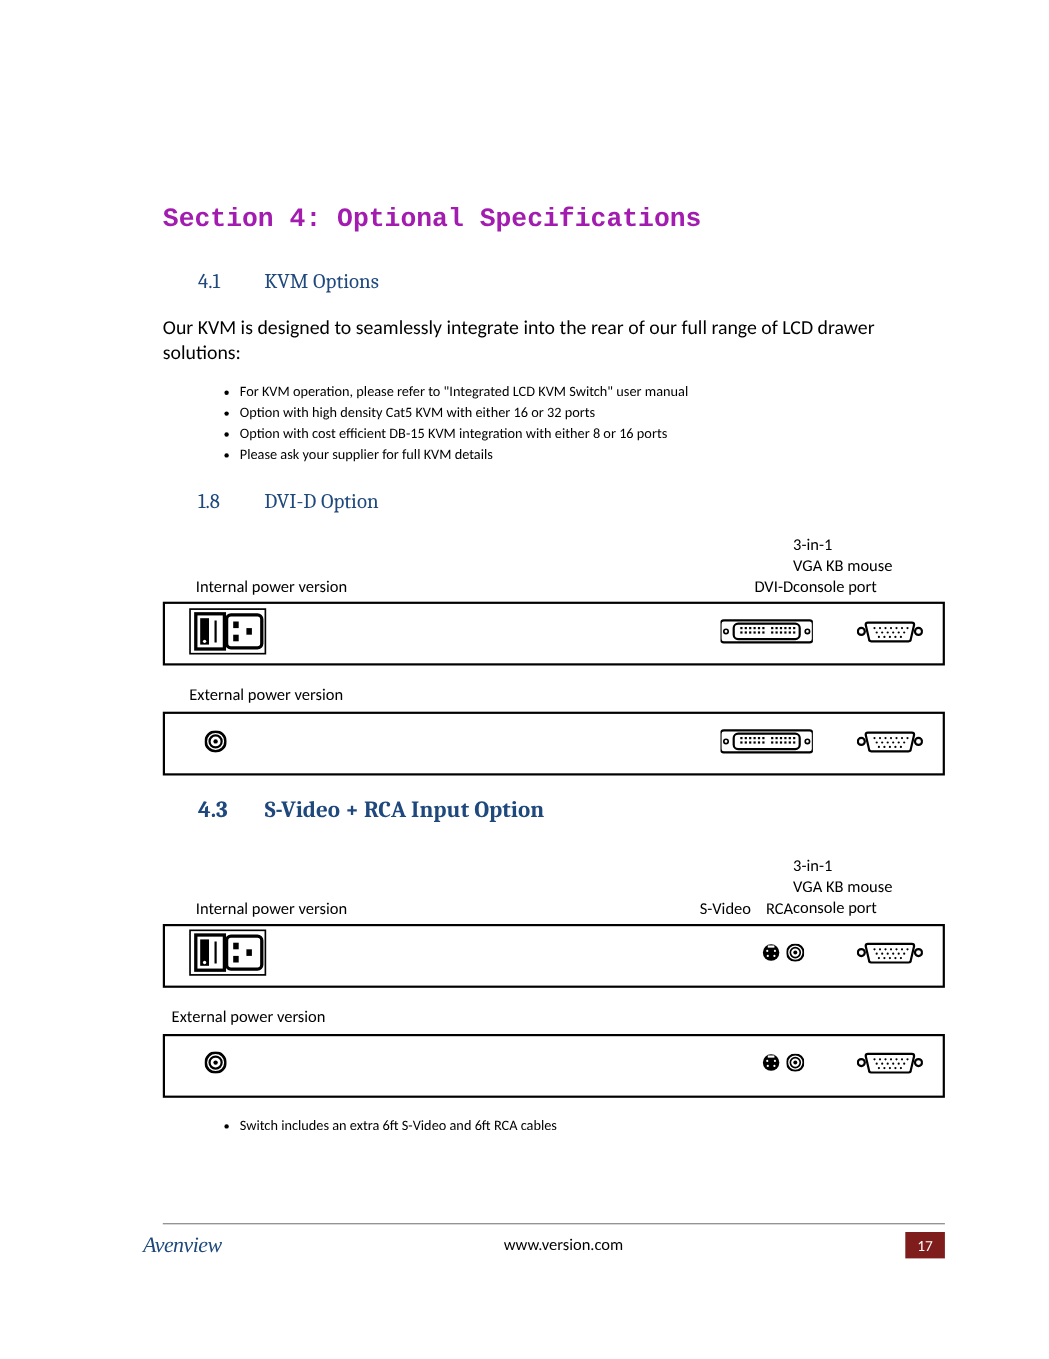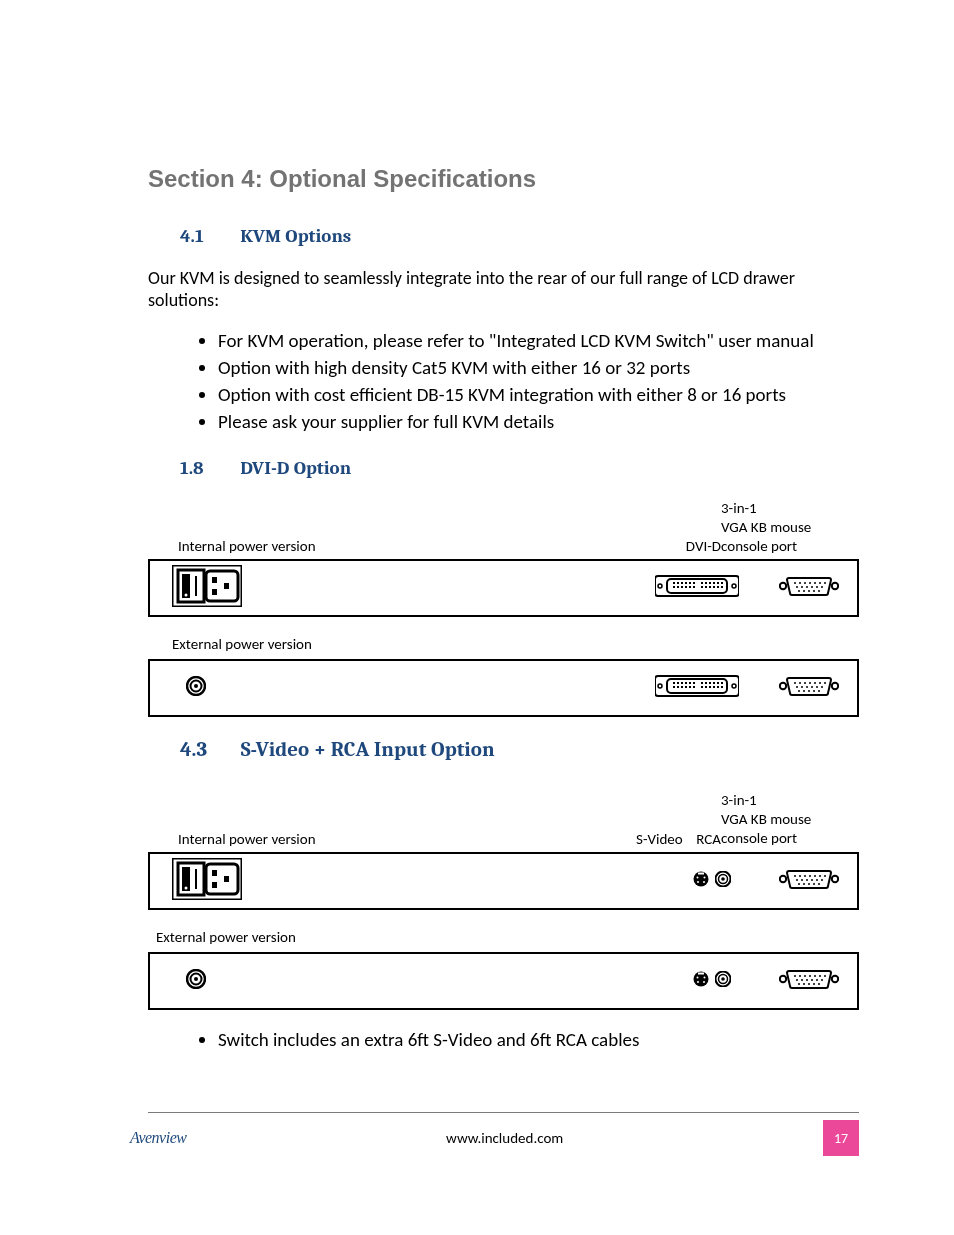--- a/index.html
+++ b/index.html
@@ -8,29 +8,30 @@
     background: #fff;
     width: 954px;
     height: 1235px;
     position: relative;
     color: #000;
   }
   .page {
     padding: 165px 95px 0 148px;
   }
   .h1 {
-    font-family: Liberation Sans, sans-serif;
+    font-family: Liberation Mono, monospace;
     font-weight: bold;
     font-size: 24px;
-    color: #737373;
+    color: #a21caf;
     margin-bottom: 32px;
+    margin-top: 21px;
   }
   .h2 {
     font-family: Cambria, Georgia, serif;
-    font-weight: bold;
+    font-weight: normal;
     font-size: 19px;
     color: #1f497d;
     margin-bottom: 20px;
     padding-left: 32px;
   }
   .h2 .num { display: inline-block; width: 56px; }
   .h2b {
     font-family: Cambria, Georgia, serif;
     font-weight: bold;
     font-size: 21px;
@@ -40,21 +41,21 @@
     padding-left: 32px;
   }
   .h2b .num { display: inline-block; width: 56px; }
   .body-text {
     font-size: 18px;
     margin-bottom: 18px;
   }
   ul.bullets {
     list-style: disc;
     padding-left: 70px;
-    font-size: 19px;
+    font-size: 13px;
     margin-bottom: 24px;
   }
   ul.bullets li { margin-bottom: 4px; }
 
   .panel-labels {
     display: flex;
     font-size: 15px;
     align-items: flex-end;
     justify-content: space-between;
     padding: 0 8px 4px 30px;
@@ -95,29 +96,29 @@
     position: absolute;
     left: 130px; right: 95px; top: 1120px;
     display: flex;
     align-items: center;
     font-size: 15px;
   }
   .logo {
     font-family: "Lucida Handwriting", "Brush Script MT", cursive;
     font-style: italic;
     color: #1f497d;
-    font-size: 16px;
+    font-size: 20px;
     font-weight: 500;
     letter-spacing: -0.5px;
   }
   .footer .url { flex: 1; text-align: center; }
   .pagenum {
-    background: #ec4899;
+    background: #7f1d1d;
     color: #fff;
-    width: 36px; height: 36px;
+    width: 36px; height: 24px;
     display: flex; align-items: center; justify-content: center;
     font-size: 14px;
   }
 
   
   .conn { display: inline-block; vertical-align: middle; }
 </style>
 </head>
 <body>
 
@@ -335,15 +336,15 @@
 
   <ul class="bullets">
     <li>Switch includes an extra 6ft S-Video and 6ft RCA cables</li>
   </ul>
 
 </div>
 
 <div class="footer-line"></div>
 <div class="footer">
   <span class="logo">Avenview</span>
-  <span class="url">www.included.com</span>
+  <span class="url">www.version.com</span>
   <span class="pagenum">17</span>
 </div>
 
 </body></html>

